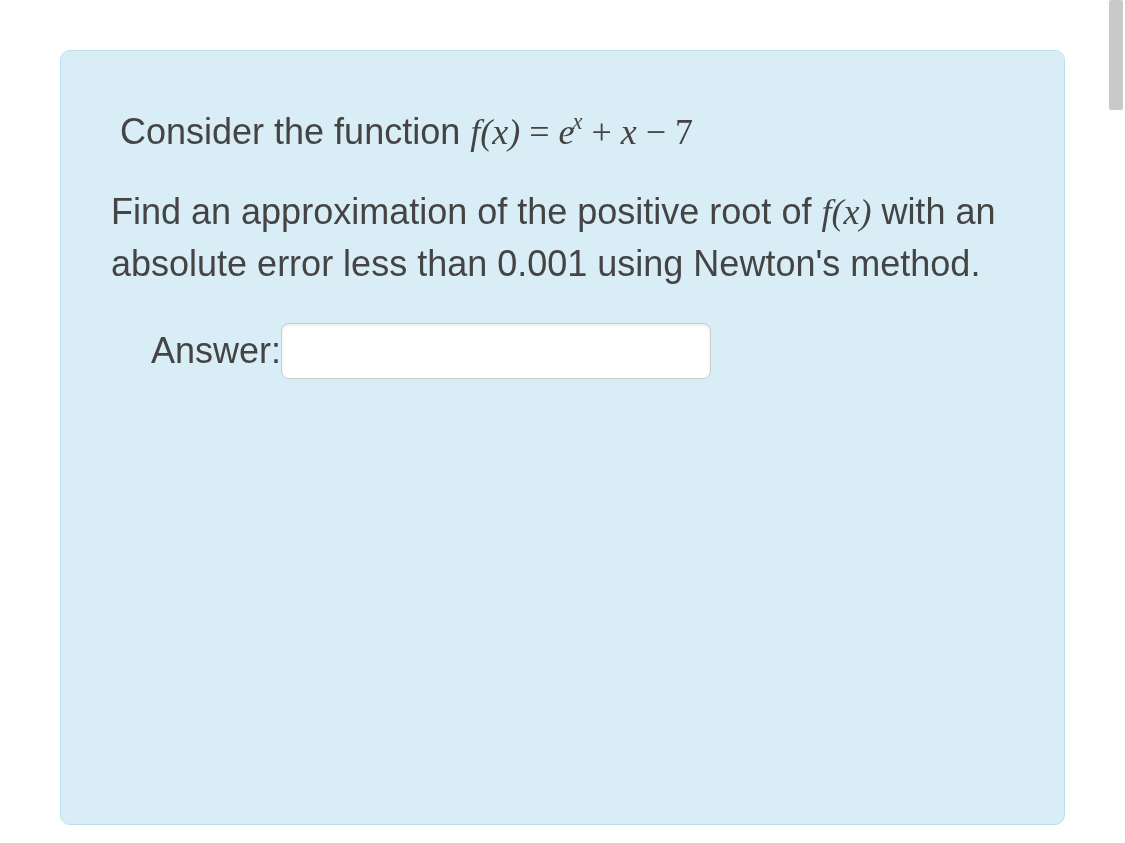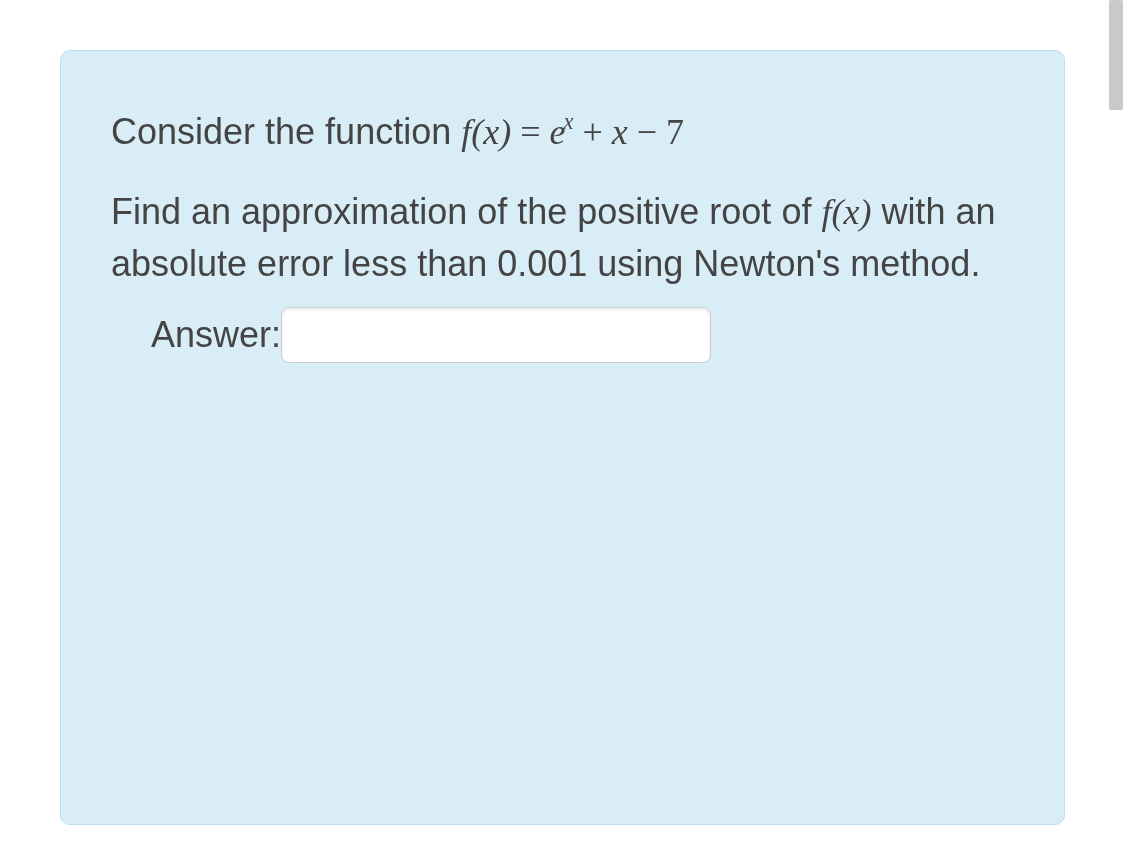--- a/index.html
+++ b/index.html
@@ -39,22 +39,22 @@
     border-radius: 10px;
     padding: 55px 50px 40px 50px;
     color: #444444;
   }
   .line {
     font-size: 36px;
     line-height: 1.45;
     color: #444444;
     font-weight: 400;
   }
-  .block1 { margin-bottom: 28px; }
-  .block2 { margin-bottom: 16px; }
+  .block1 { margin-bottom: 28px; margin-left: 9px; }
+  .block2 { margin-bottom: 32px; }
   .block3 { font-style: italic; margin-bottom: 90px; }
   .mathit {
     font-family: "Times New Roman", Times, serif;
     font-style: italic;
   }
   .mathrm {
     font-family: "Times New Roman", Times, serif;
     font-style: normal;
   }
   .sup {

